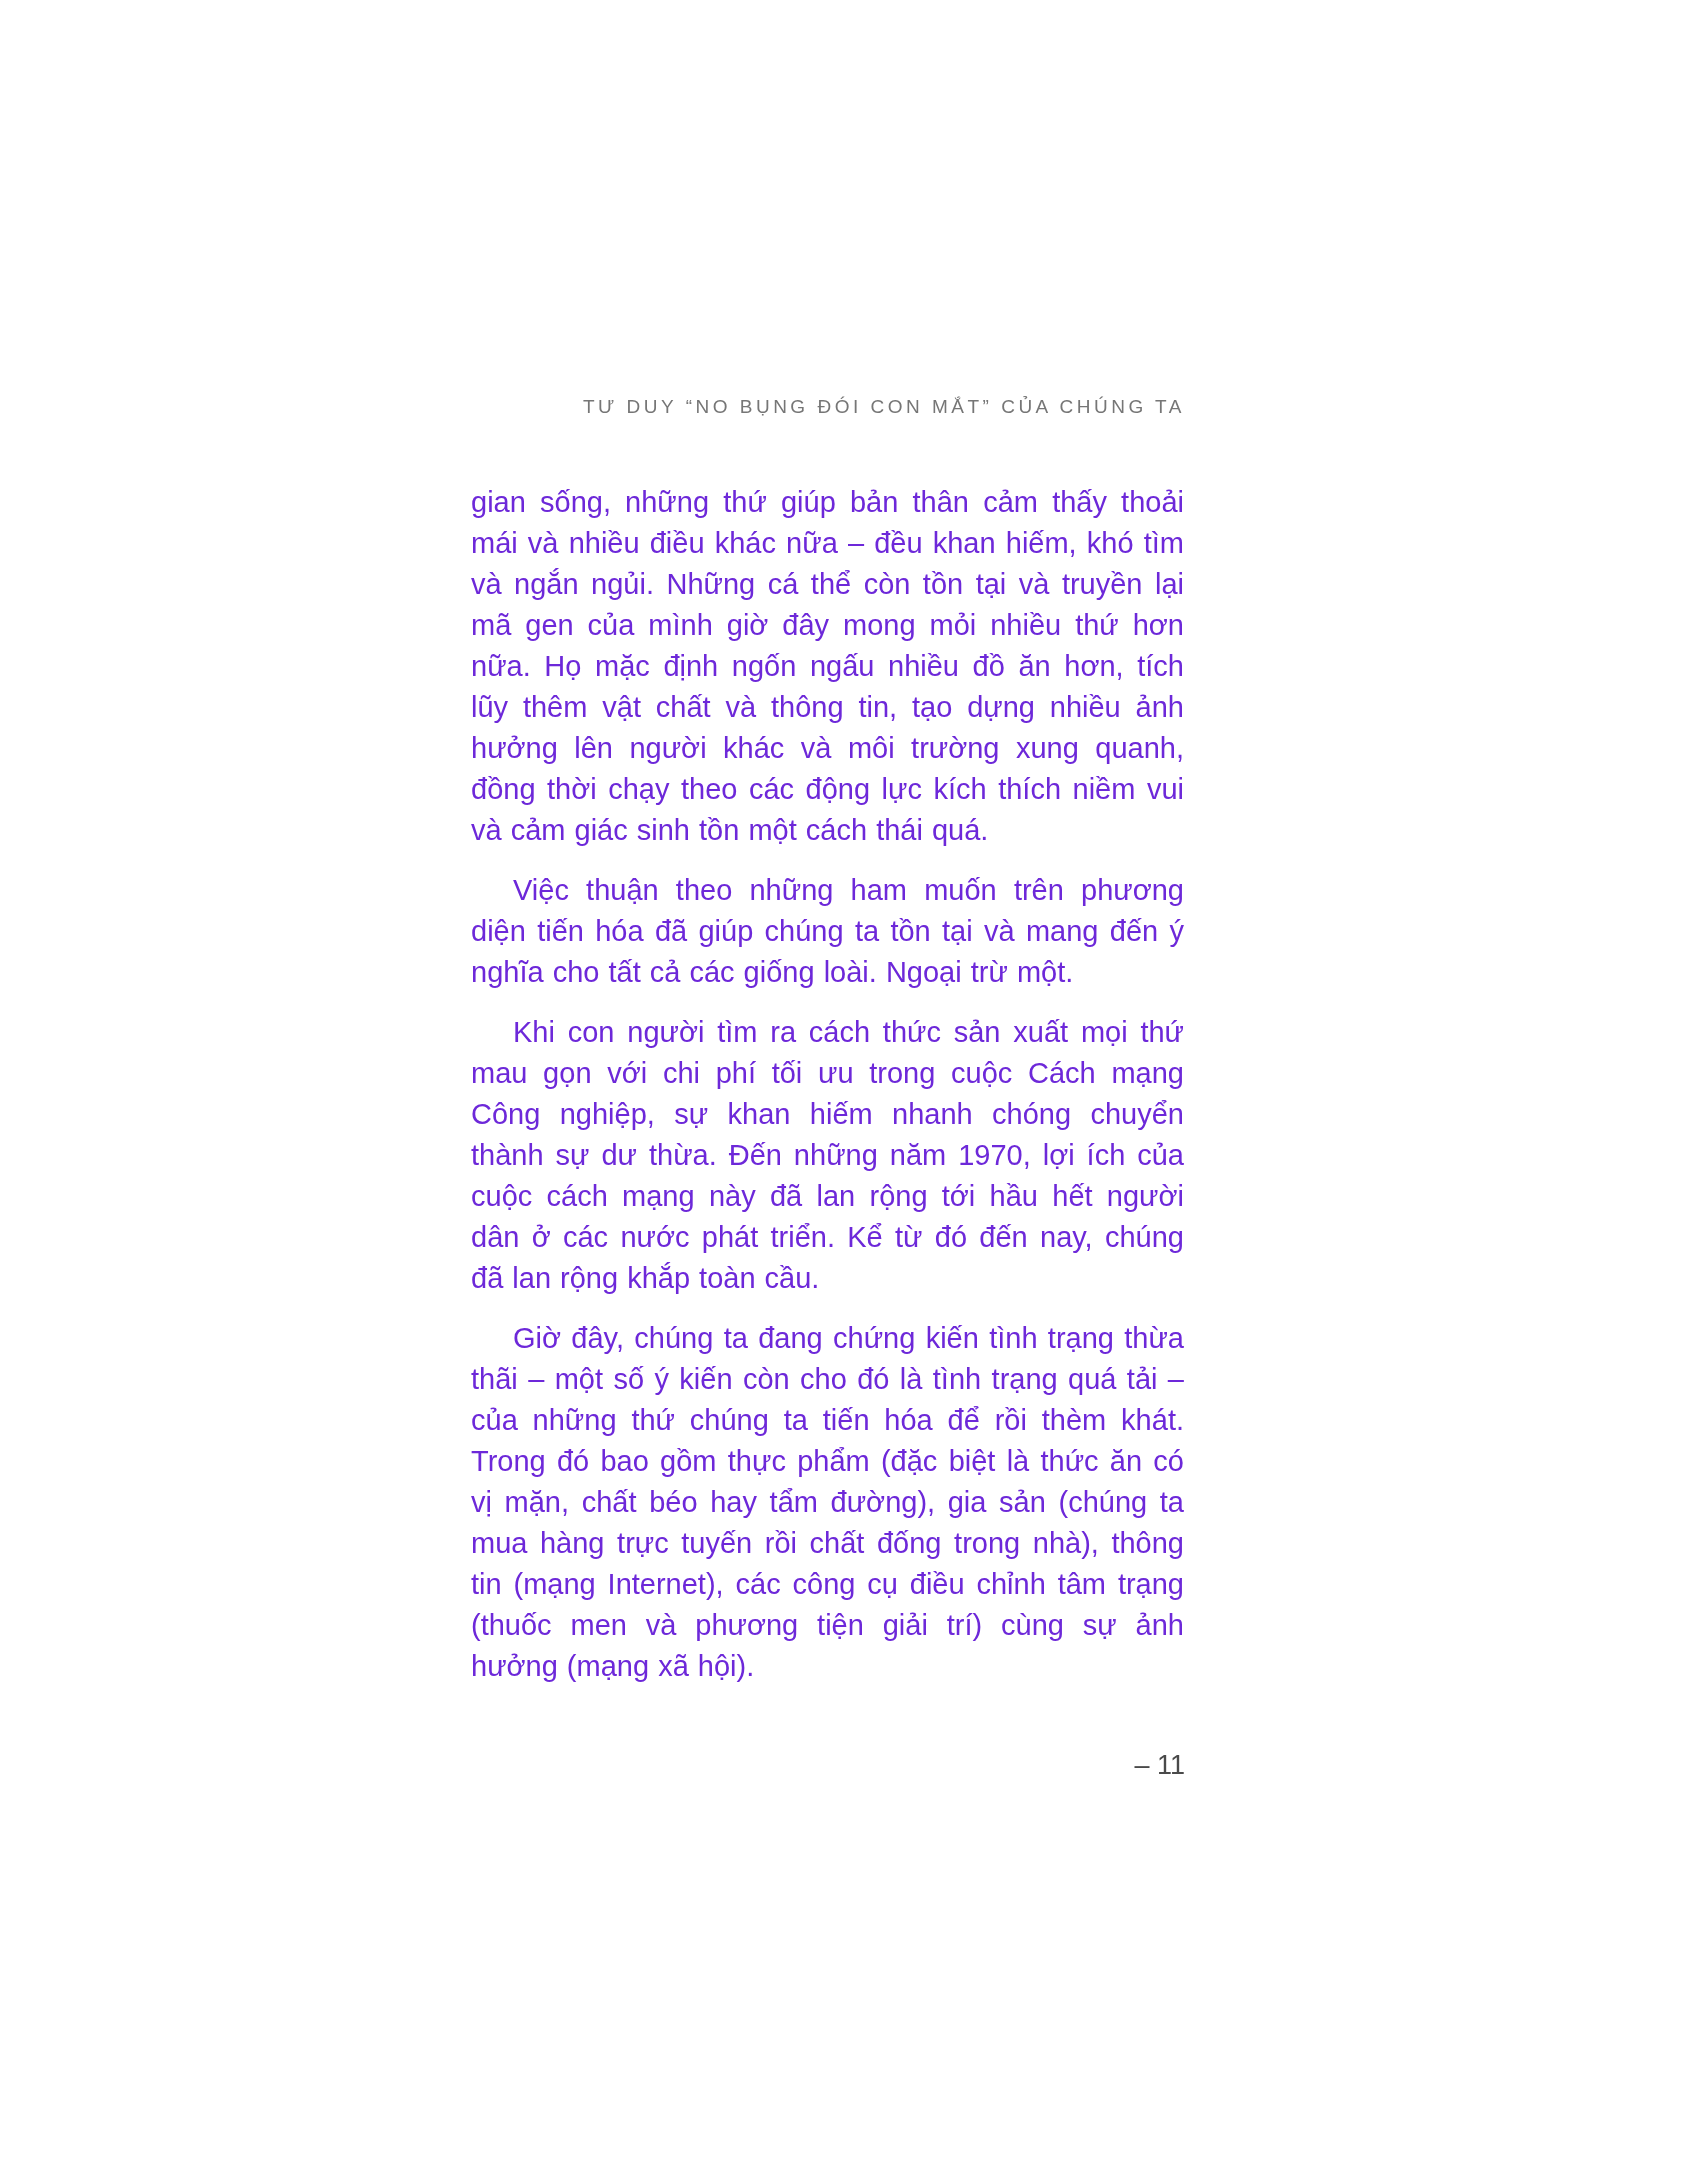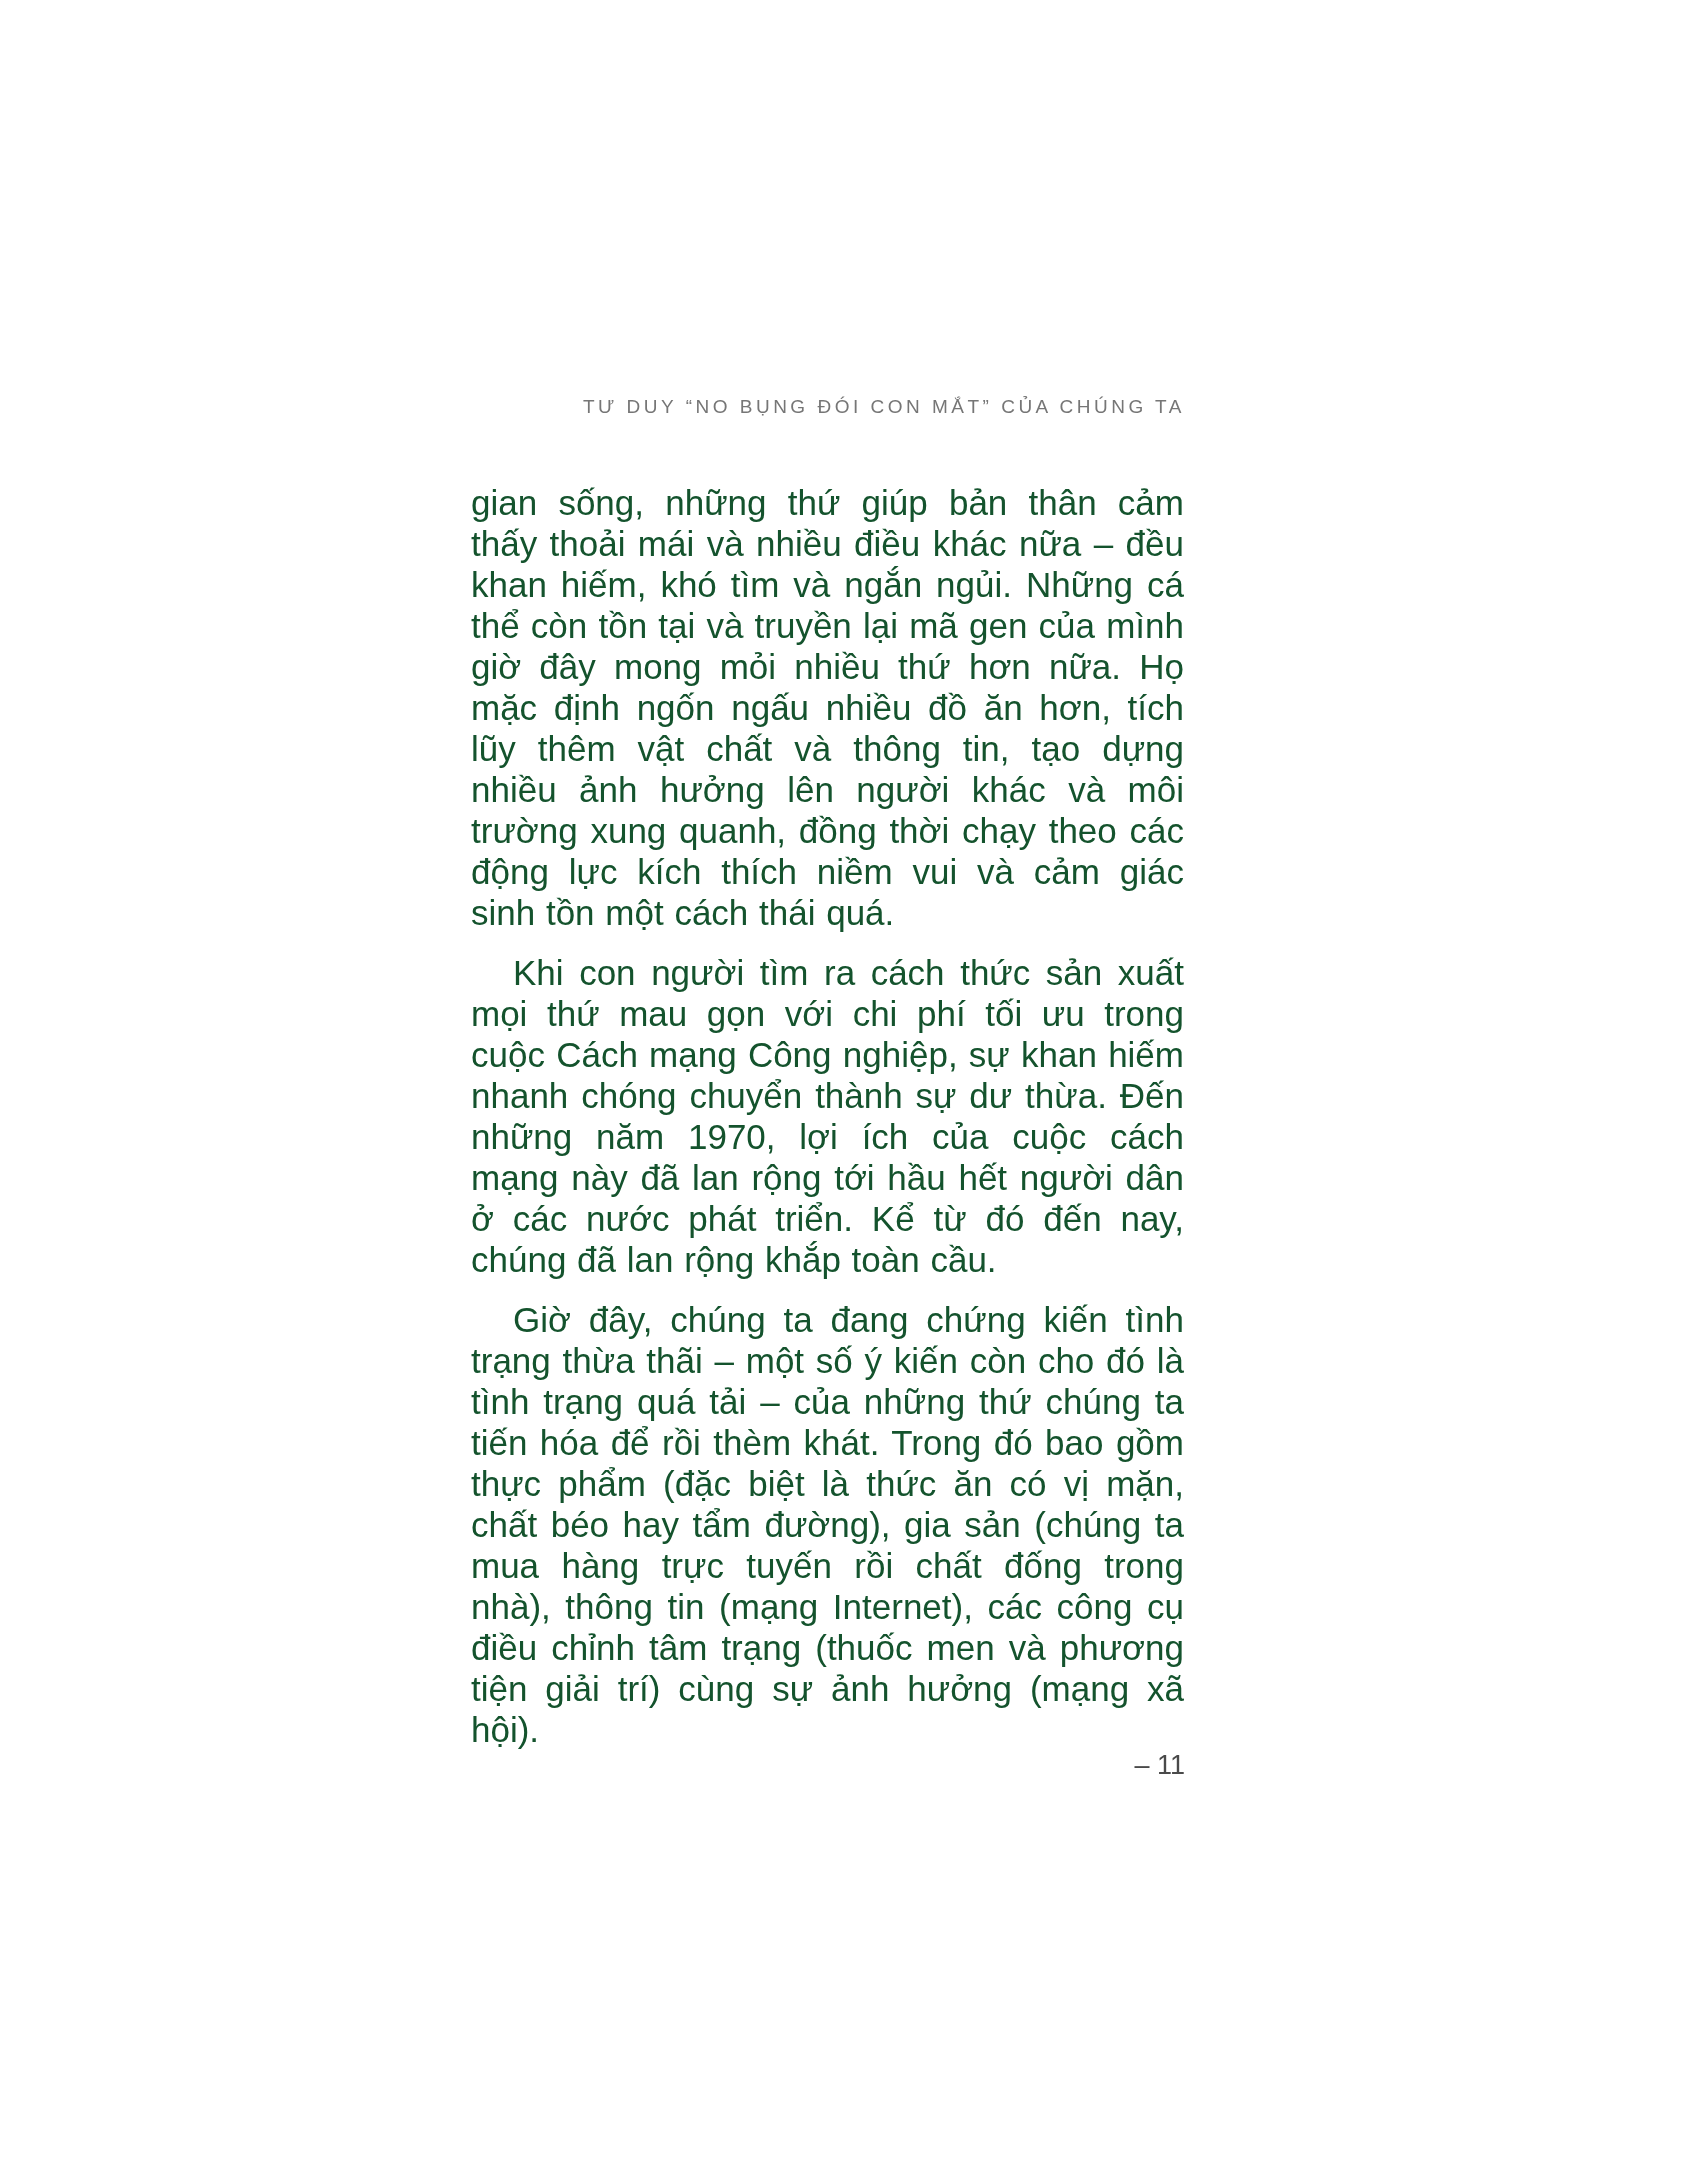--- a/index.html
+++ b/index.html
@@ -29,23 +29,23 @@
     white-space: nowrap;
   }
   .body-block {
     position: absolute;
     left: 471px;
     top: 482px;
     width: 713px;
   }
   .para {
     margin: 0 0 19px 0;
-    font-size: 35px;
+    font-size: 29px;
     line-height: 41px;
-    color: #14532d;
+    color: #6d28d9;
     text-align: justify;
     text-indent: 42px;
     word-spacing: 1px;
   }
   .para.continued {
     text-indent: 0;
   }
   .page-number {
     position: absolute;
     top: 1750px;
@@ -57,20 +57,21 @@
 </style>
 </head>
 <body>
 
 <div class="page">
 
   <div class="running-header">TƯ DUY “NO BỤNG ĐÓI CON MẮT” CỦA CHÚNG TA</div>
 
   <div class="body-block">
     <p class="para continued">gian sống, những thứ giúp bản thân cảm thấy thoải mái và nhiều điều khác nữa – đều khan hiếm, khó tìm và ngắn ngủi. Những cá thể còn tồn tại và truyền lại mã gen của mình giờ đây mong mỏi nhiều thứ hơn nữa. Họ mặc định ngốn ngấu nhiều đồ ăn hơn, tích lũy thêm vật chất và thông tin, tạo dựng nhiều ảnh hưởng lên người khác và môi trường xung quanh, đồng thời chạy theo các động lực kích thích niềm vui và cảm giác sinh tồn một cách thái quá.</p>
+    <p class="para">Việc thuận theo những ham muốn trên phương diện tiến hóa đã giúp chúng ta tồn tại và mang đến ý nghĩa cho tất cả các giống loài. Ngoại trừ một.</p>
     <p class="para">Khi con người tìm ra cách thức sản xuất mọi thứ mau gọn với chi phí tối ưu trong cuộc Cách mạng Công nghiệp, sự khan hiếm nhanh chóng chuyển thành sự dư thừa. Đến những năm 1970, lợi ích của cuộc cách mạng này đã lan rộng tới hầu hết người dân ở các nước phát triển. Kể từ đó đến nay, chúng đã lan rộng khắp toàn cầu.</p>
     <p class="para">Giờ đây, chúng ta đang chứng kiến tình trạng thừa thãi – một số ý kiến còn cho đó là tình trạng quá tải – của những thứ chúng ta tiến hóa để rồi thèm khát. Trong đó bao gồm thực phẩm (đặc biệt là thức ăn có vị mặn, chất béo hay tẩm đường), gia sản (chúng ta mua hàng trực tuyến rồi chất đống trong nhà), thông tin (mạng Internet), các công cụ điều chỉnh tâm trạng (thuốc men và phương tiện giải trí) cùng sự ảnh hưởng (mạng xã hội).</p>
   </div>
 
   <div class="page-number">– 11</div>
 
 </div>
 
 
 </body></html>

